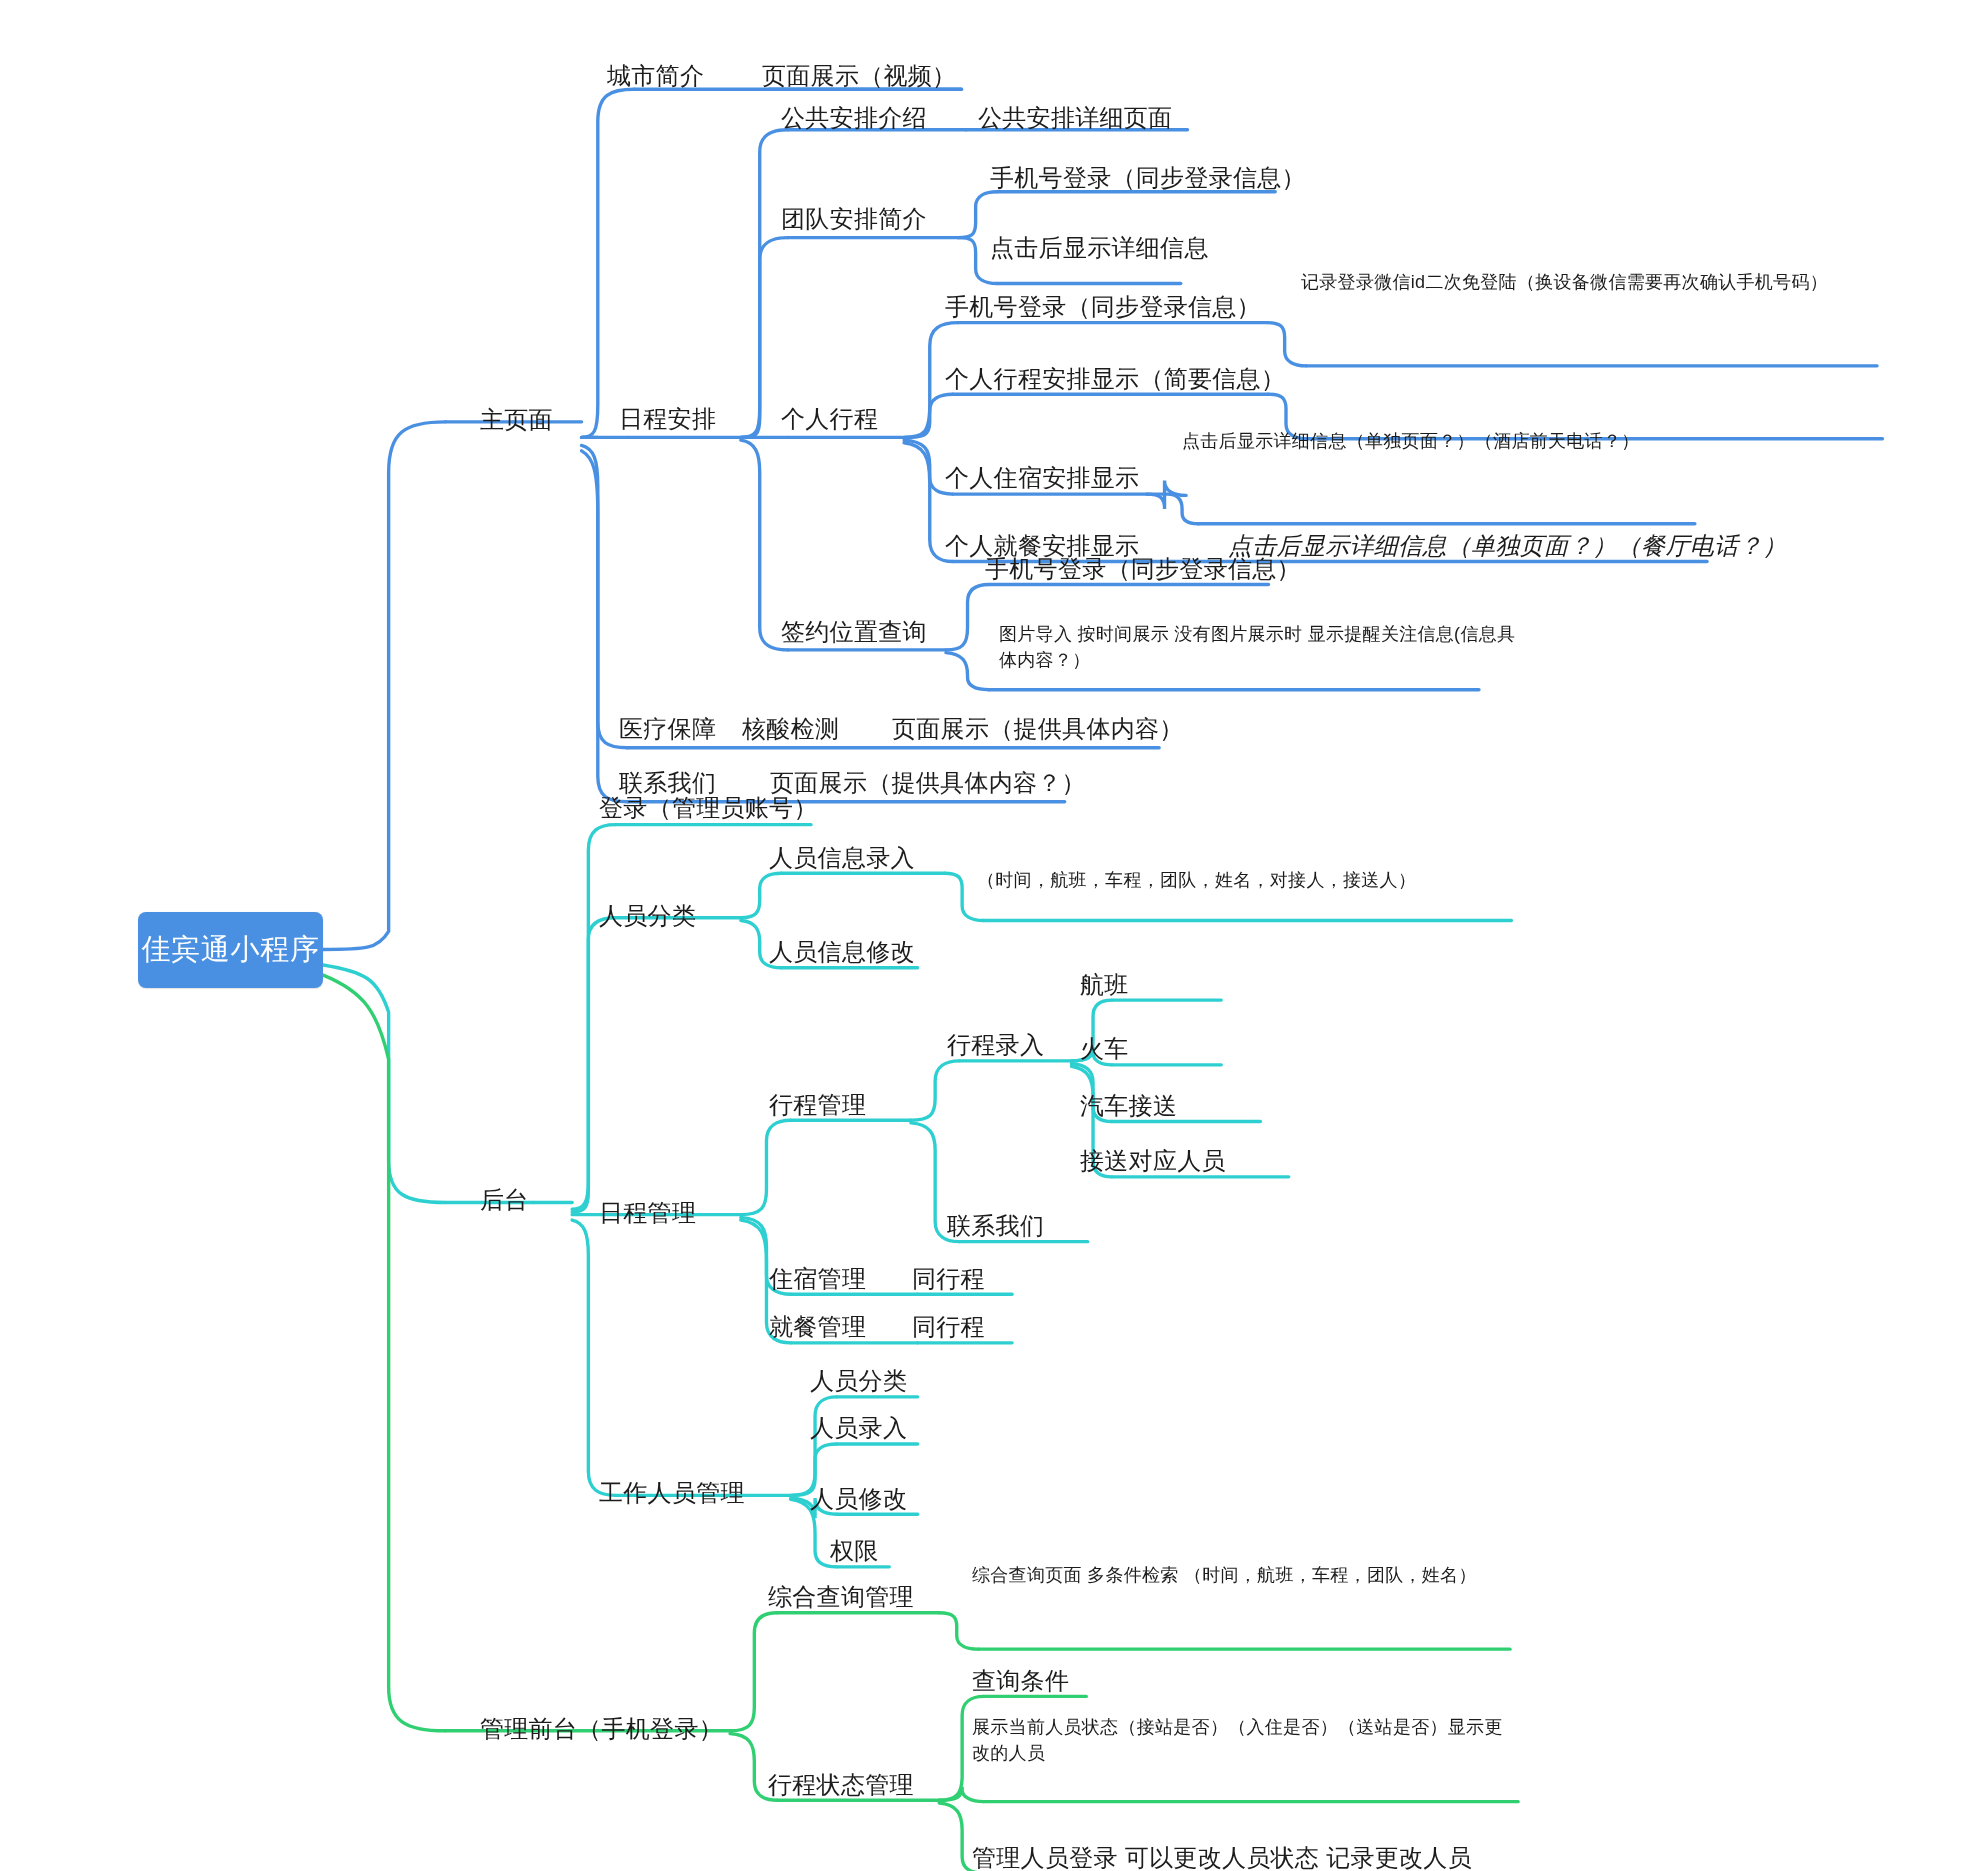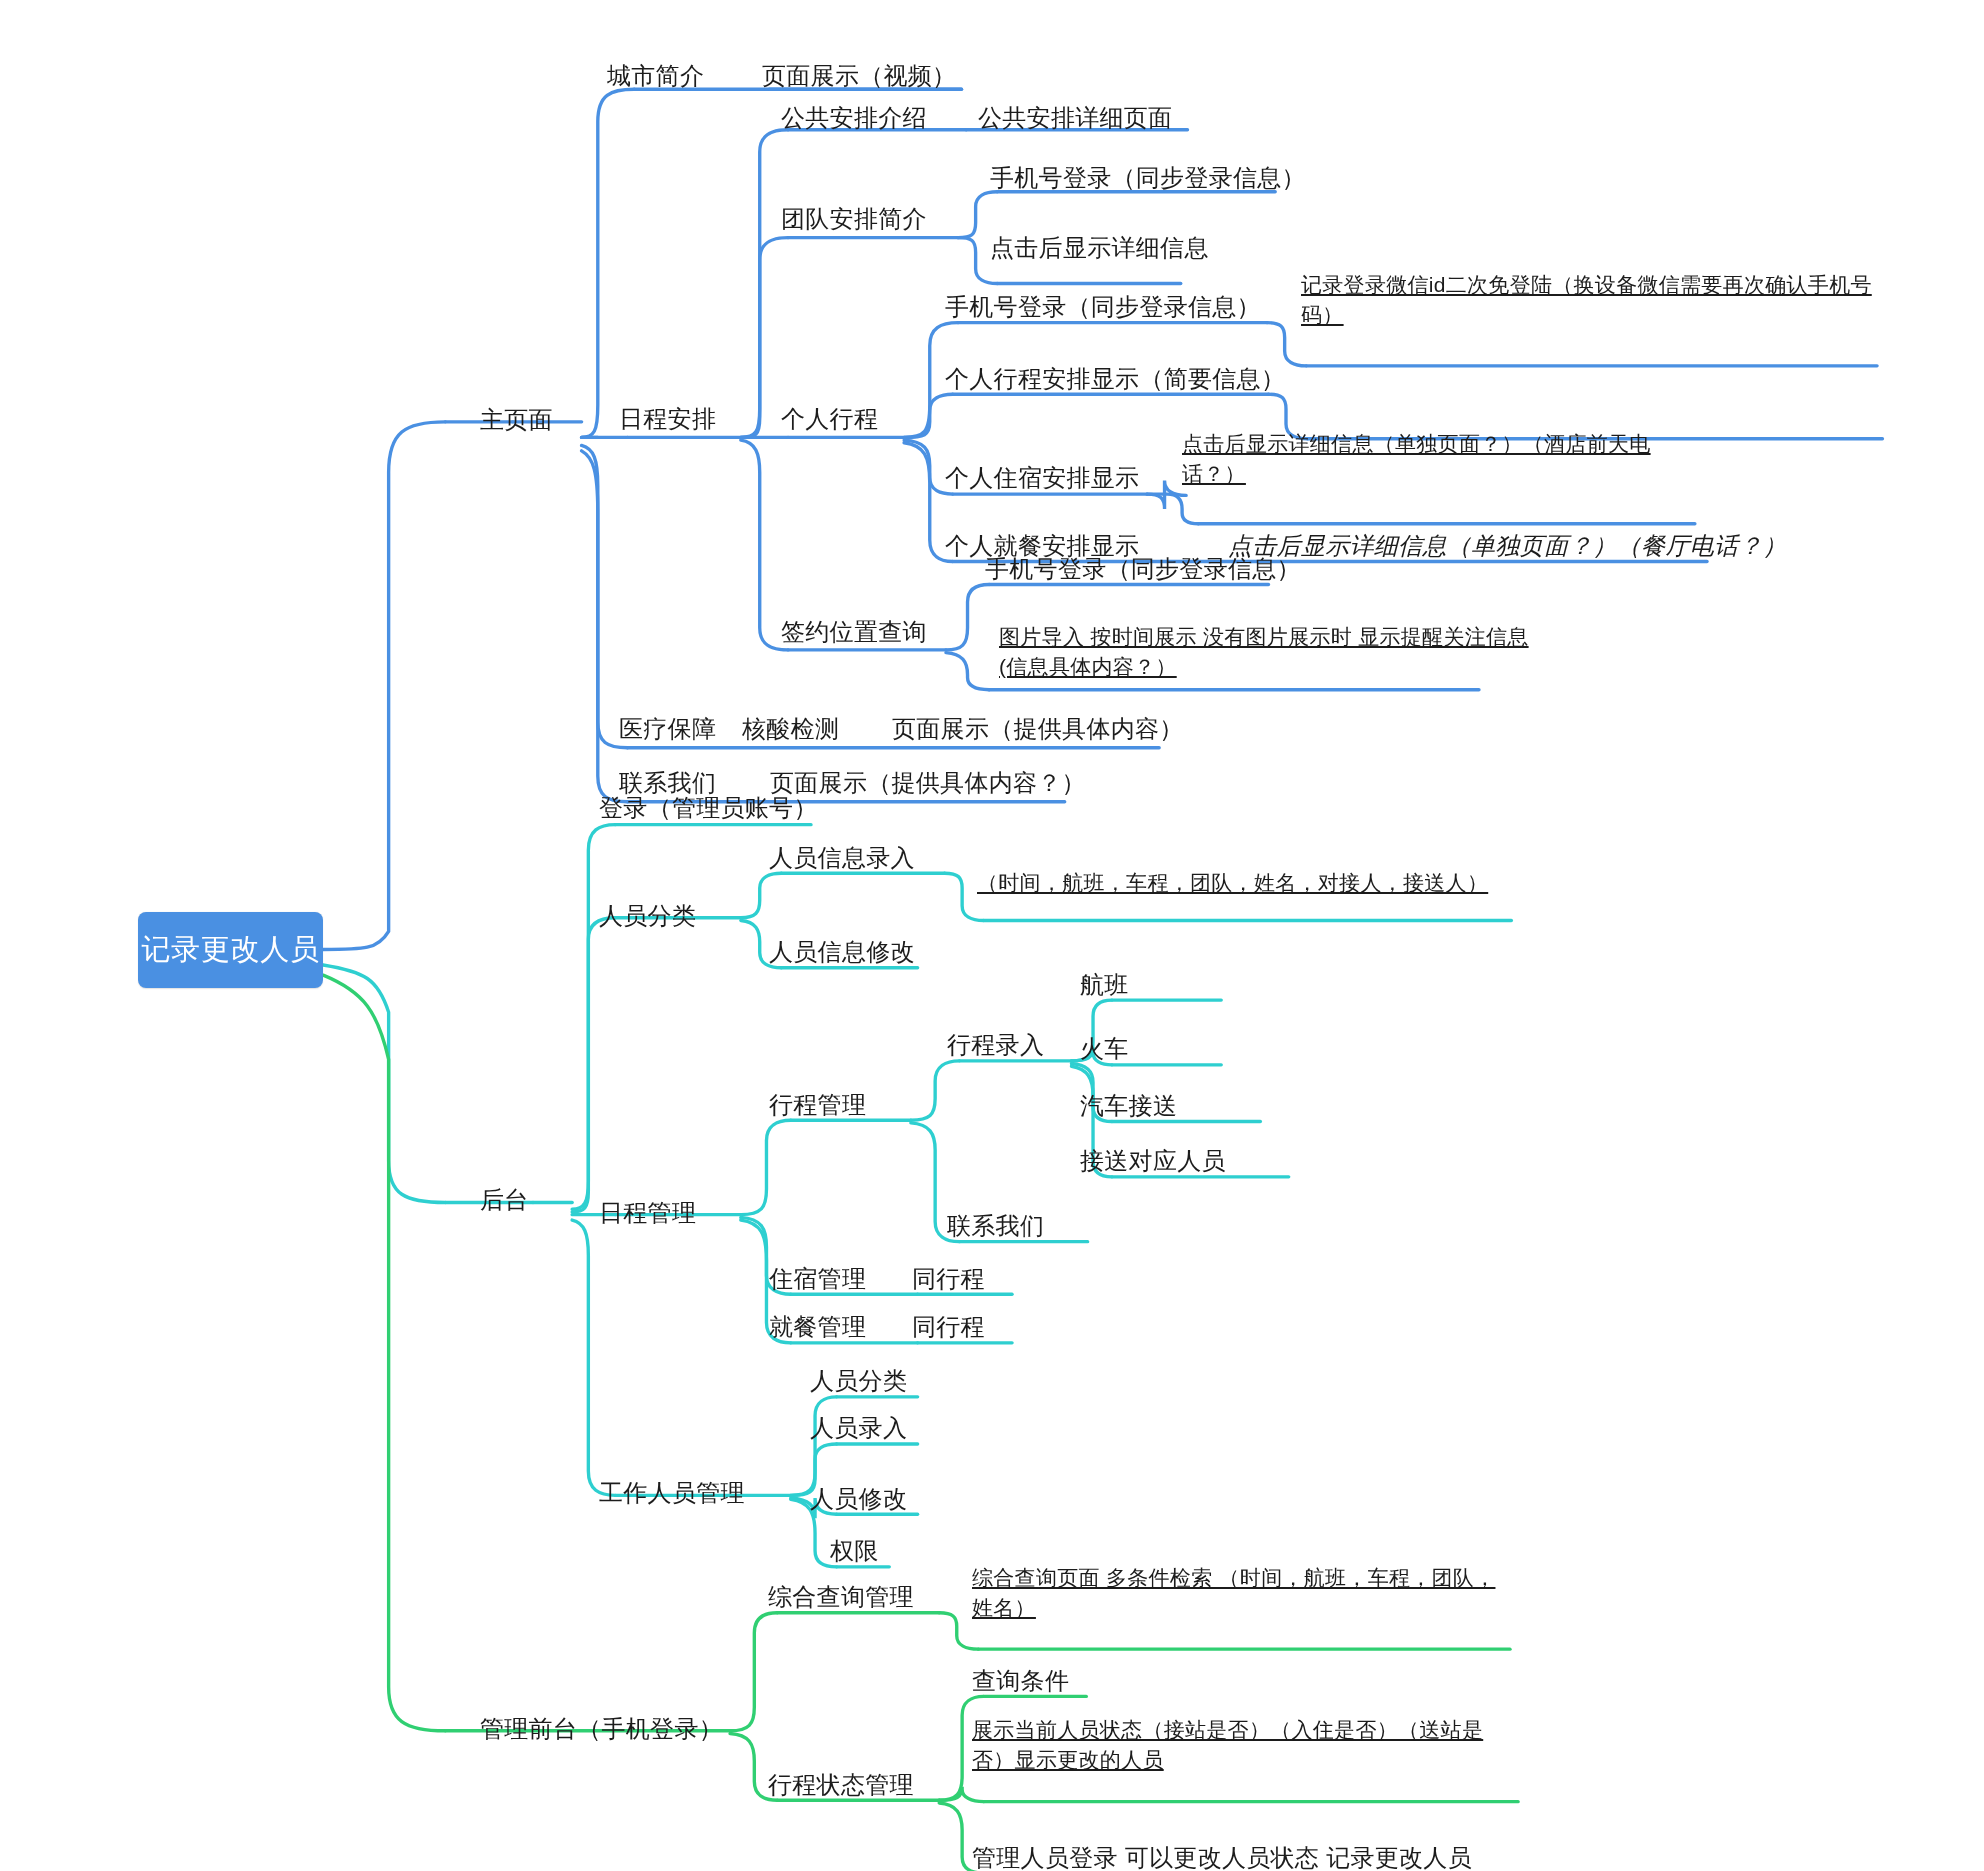--- a/index.html
+++ b/index.html
@@ -1,21 +1,21 @@
 <!DOCTYPE html>
 <html style="font-size:10.8px"><head>
 <meta charset="utf-8">
 <style>
   html,body{margin:0;padding:0;background:#ffffff;}
   body{font-family:"Liberation Sans","DejaVu Sans",sans-serif;}
   #stage{position:relative;width:1985px;height:1872px;background:#fff;overflow:hidden;}
   #wires{position:absolute;left:0;top:0;width:1985px;height:1872px;}
   .node{position:absolute;white-space:pre;color:#1c1c1c;font-size:24px;line-height:1.42;
         letter-spacing:0.3px;font-family:"Liberation Sans","DejaVu Sans",sans-serif;}
-  .node.w2 {font-size:21px;text-decoration:underline;}
+  .node.w2 {font-size:18px;}
   #root-node{position:absolute;left:138px;top:912px;width:185px;height:76px;
         background:#4a90e2;border-radius:8px;color:#ffffff;font-size:29px;
         display:flex;align-items:center;justify-content:center;letter-spacing:0.7px;
         box-shadow:0 0.7px 1.3px rgba(0,0,0,.12);}
 </style>
 </head>
 <body>
 
 <div id="stage">
 
@@ -154,21 +154,21 @@
       <path d="M1392 2668 C 1418 2668, 1426 2658, 1426 2632 L1426 2542 C 1426 2522, 1440 2514, 1458 2514" stroke="#30cf72"></path>
       <path d="M1392 2668 C 1418 2668, 1426 2664, 1426 2648 L1426 2652 C 1426 2664, 1440 2670, 1458 2670" stroke="#30cf72"></path>
       <path d="M1392 2672 C 1418 2674, 1426 2688, 1426 2712 L1426 2752 C 1426 2770, 1440 2776, 1458 2776" stroke="#30cf72"></path>
       <path d="M1458 2514 L 1610 2514" stroke="#30cf72"></path>
       <path d="M1458 2670 L 2250 2670" stroke="#30cf72"></path>
       <path d="M1458 2776 L 2140 2776" stroke="#30cf72"></path>
     </g>
   </svg>
 
   <div id="root-node">
-    <span>记录更改人员</span>
+    <span>佳宾通小程序</span>
   </div>
 
   <div class="node" style="left:480px;top:403px;">主页面</div>
   <div class="node" style="left:607px;top:59px;">城市简介</div>
   <div class="node" style="left:762px;top:59px;">页面展示（视频）</div>
 
   <div class="node" style="left:619px;top:402px;">日程安排</div>
 
   <div class="node" style="left:781px;top:101px;">公共安排介绍</div>
   <div class="node" style="left:978px;top:101px;">公共安排详细页面</div>

